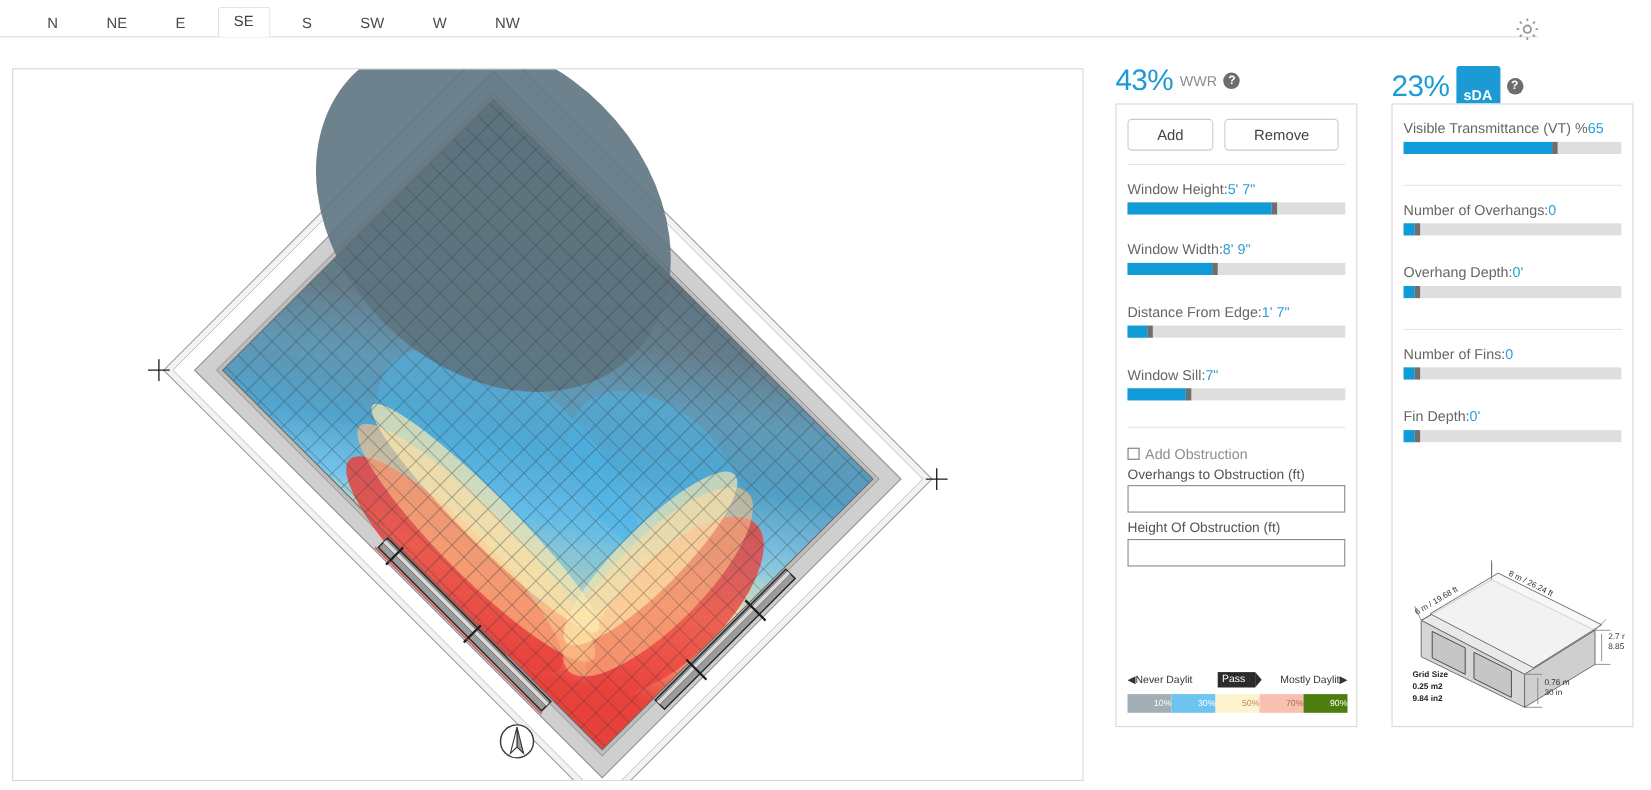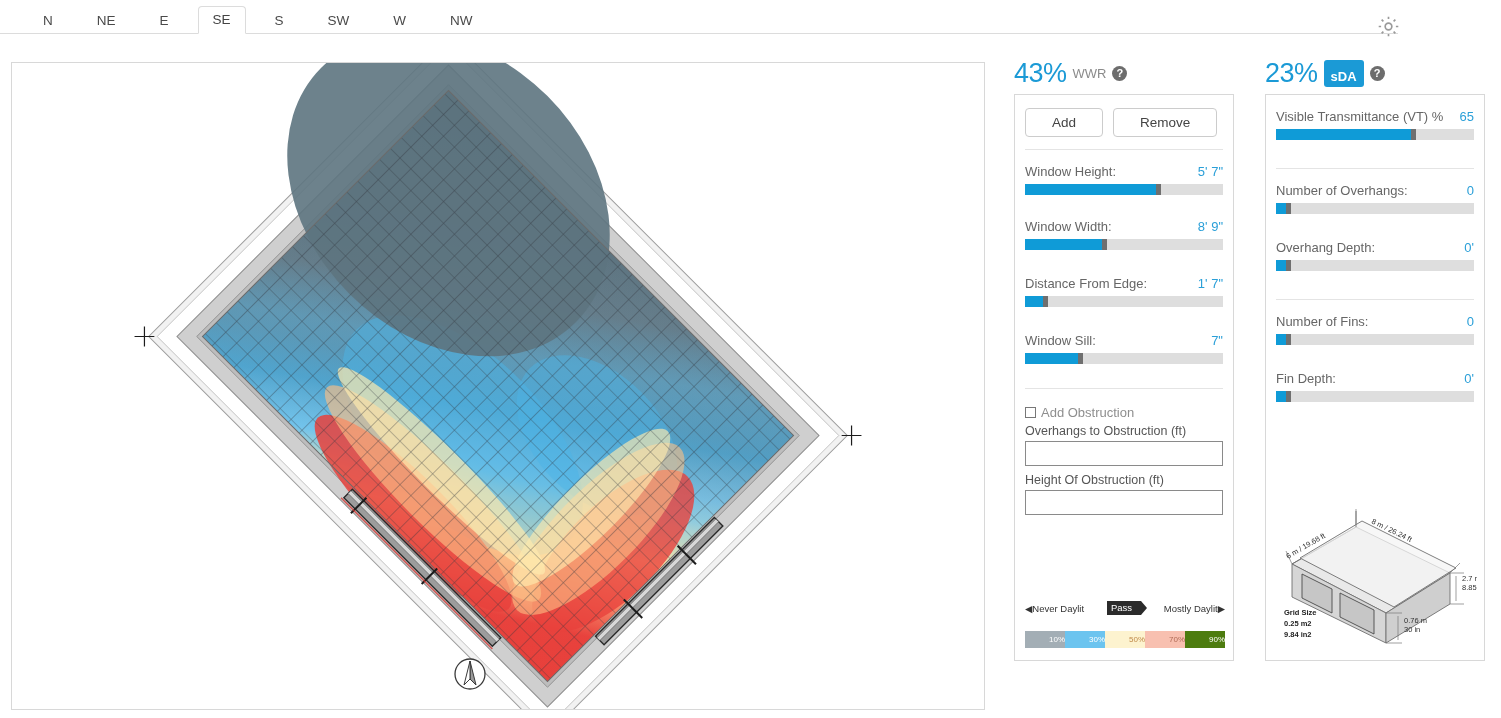--- a/index.html
+++ b/index.html
@@ -62,21 +62,21 @@
     display: flex; align-items: center; gap: 6px;
   }
   .metric-pct {
     font-size: 27px; font-weight: normal; color: #1b9ad6;
     letter-spacing: -0.5px; line-height: 1;
   }
   .metric-sub { font-size: 13px; color: #8b8b8b; line-height: 1; }
   .badge-sda {
     background: #1b9ad6; color: #ffffff;
     font-size: 13px; font-weight: bold;
-    padding: 10px 7px 4px 7px; border-radius: 3px; line-height: 1;
+    padding: 20px 7px 4px 7px; border-radius: 3px; line-height: 1;
   }
   .help-icon {
     width: 15px; height: 15px; border-radius: 50%;
     background: #6d6d6d; color: #fff;
     font-size: 11px; font-weight: bold;
     display: flex; align-items: center; justify-content: center;
     cursor: pointer; line-height: 1;
   }
 
   .panel {
@@ -91,21 +91,21 @@
   .btn {
     border: 1px solid #cccccc; background: #fff;
     border-radius: 4px; font-size: 13.5px; color: #444;
     padding: 6px 26px; cursor: pointer;
     font-family: "Liberation Sans", sans-serif;
   }
   .divider { height: 1px; background: #e4e4e4; margin: 12px 10px 0 10px; }
 
   .slider-block { padding: 14px 10px 0 10px; }
   .slider-row {
-    display: flex; justify-content: space-between; align-items: baseline;
+    display: flex; justify-content: flex-start; align-items: baseline;
     margin-bottom: 5px;
   }
   .slider-label { font-size: 13px; color: #666666; }
   .slider-value { font-size: 13px; color: #2a9fd8; }
   .track {
     position: relative; height: 11px; background: #dedede;
     width: 100%; cursor: pointer;
   }
   .fill { position: absolute; left: 0; top: 0; height: 11px; background: #0f9bd7; }
   .knob { position: absolute; top: 0; width: 5px; height: 11px; background: #6f6f6f; }
@@ -120,21 +120,21 @@
   .fld-label { font-size: 12.5px; color: #555; margin: 3px 0 3px 0; }
   .fld {
     width: 100%; height: 25px; border: 1px solid #8a8a8a; background: #fff;
     font-size: 12px; padding: 0 4px;
     font-family: "Liberation Sans", sans-serif;
   }
 
   .legend { position: absolute; left: 10px; bottom: 12px; width: 200px; }
   .legend-top {
     display: flex; justify-content: space-between; align-items: center;
-    font-size: 9.5px; color: #333; margin-bottom: 16px;
+    font-size: 9.5px; color: #333; margin-bottom: 6px;
   }
   .pass-badge {
     position: relative; background: #2b2b2b; color: #fff;
     font-size: 9.5px; padding: 1px 9px 1px 4px; line-height: 1.25;
   }
   .pass-badge:after {
     content: ""; position: absolute; right: -6px; top: 0;
     border-top: 7px solid transparent; border-bottom: 7px solid transparent;
     border-left: 6px solid #2b2b2b;
   }

